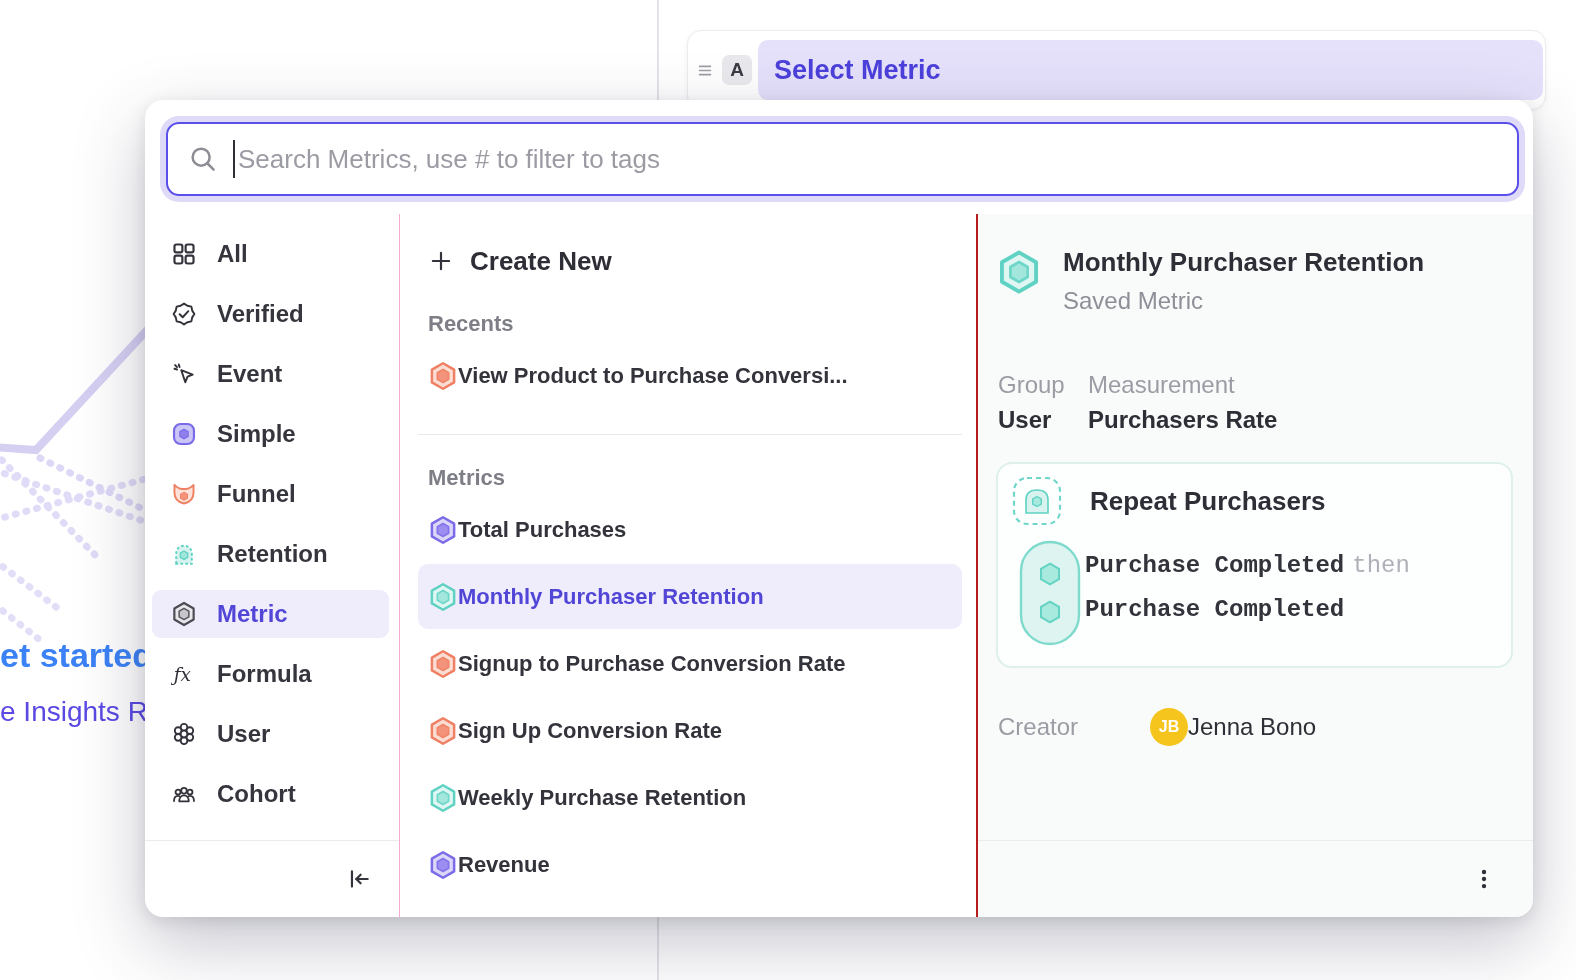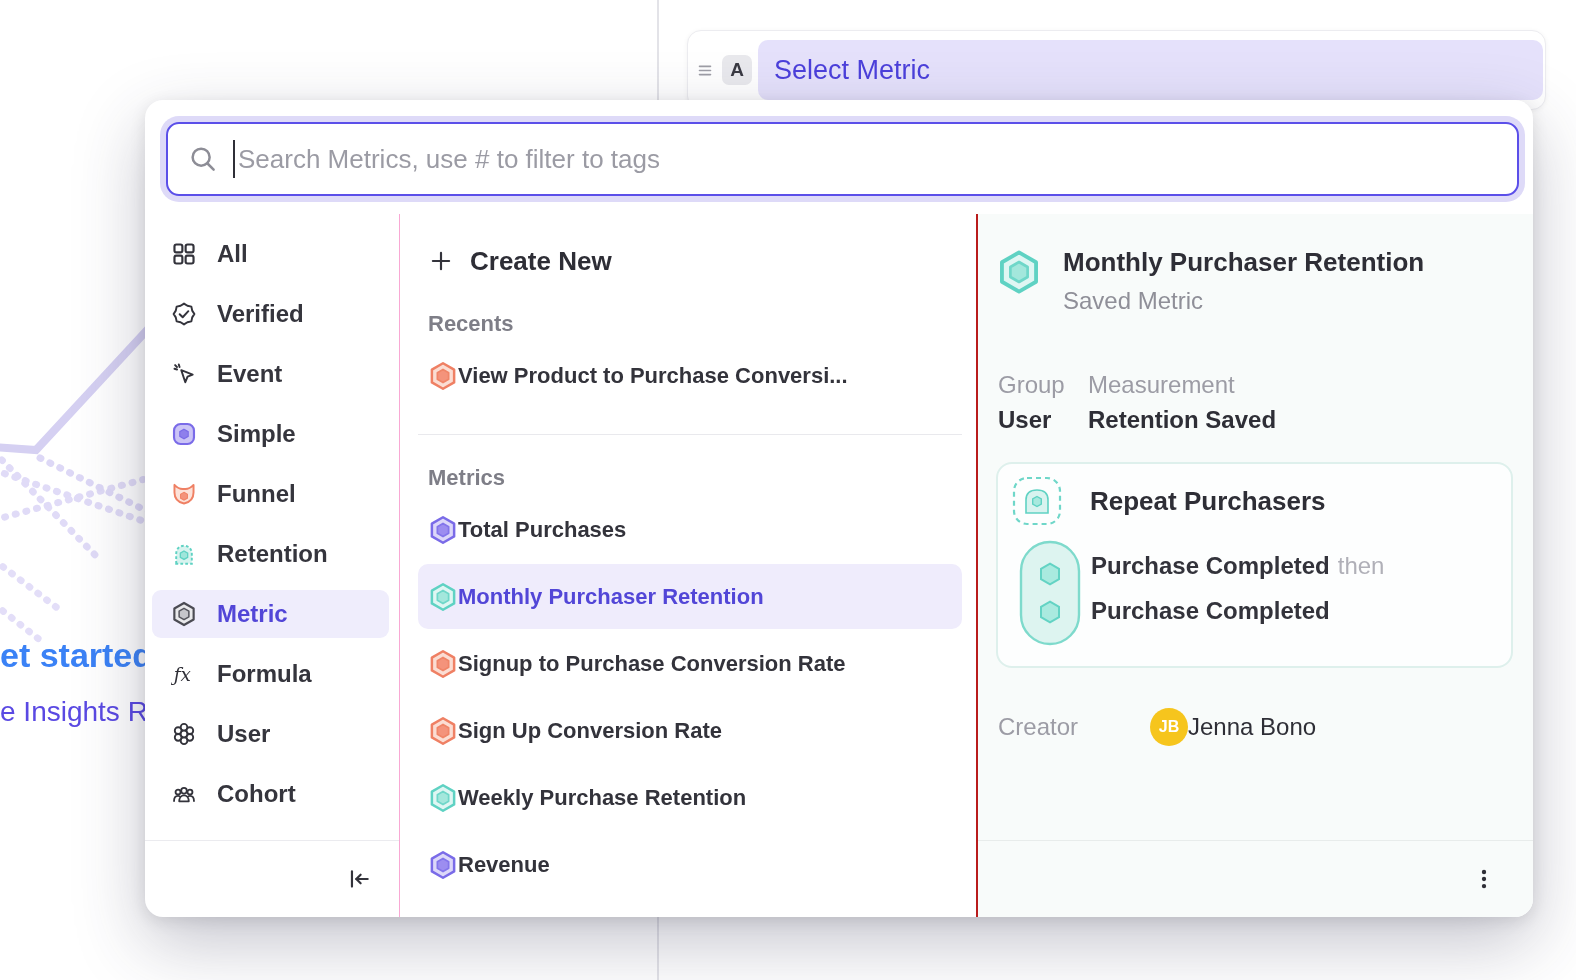--- a/index.html
+++ b/index.html
@@ -22,21 +22,21 @@
   }
   .drag-handle { width:22px; height:22px; flex:none; cursor:grab; }
   .step-badge {
     width:30px; height:30px; margin:0 6px; flex:none; background:#E9E9ED; border-radius:7px;
     display:flex; align-items:center; justify-content:center;
     font-size:19px; font-weight:700; color:#3A3A42; cursor:pointer;
   }
   .select-pill {
     flex:1; height:60px; margin-right:2px; background:#E5E1FB; border-radius:10px;
     display:flex; align-items:center; padding-left:16px;
-    color:#4C40DB; font-size:27px; font-weight:400; cursor:pointer;
+    color:#4C40DB; font-size:27px; font-weight:700; cursor:pointer;
   }
   
   .modal {
     position:absolute; left:145px; top:100px; width:1388px; height:817px; z-index:3;
     background:#fff; border-radius:18px; overflow:hidden;
     box-shadow:0 26px 70px rgba(45,45,80,.28), 0 4px 16px rgba(0,0,0,.10);
     display:flex; flex-direction:column;
   }
   .search-wrap { margin:16px 8px 0 15px; flex:none; }
   .search-box {
@@ -95,21 +95,21 @@
   .meta-col1 { width:90px; }
   .meta-label { font-size:24px; font-weight:500; color:#9C9CA5; }
   .meta-value { margin-top:7px; font-size:24px; font-weight:700; color:#2E2E36; }
   .def-card {
     margin-top:28px; background:#FDFEFE; border:2px solid #DEF0EC; border-radius:16px;
     padding:12px 14px 20px 14px;
   }
   .def-head { display:flex; align-items:center; gap:28px; }
   .repeat-icon { width:50px; height:50px; flex:none; }
   .def-title { font-size:26px; font-weight:700; color:#2E2E36; }
-  .def-body { display:flex; gap:10px; margin-top:14px; padding-left:7px; }
+  .def-body { display:flex; gap:4px; margin-top:14px; padding-left:7px;font-family:Liberation Mono, monospace; }
   .capsule { width:62px; height:106px; flex:none; }
   .steps { padding-top:12px; }
   .step-line { font-size:24px; font-weight:700; color:#33333B; }
   .step-line + .step-line { margin-top:17px; }
   .then { color:#B0B0B8; font-weight:400; margin-left:8px; }
   .creator-row { margin-top:40px; display:flex; align-items:center; padding-left:2px; }
   .creator-label { width:152px; font-size:24px; font-weight:500; color:#9C9CA5; }
   .avatar {
     width:38px; height:38px; border-radius:50%; flex:none;
     display:flex; align-items:center; justify-content:center;
@@ -380,21 +380,21 @@
         </div>
       </div>
 
       <div class="d-meta">
         <div class="meta-col1">
           <div class="meta-label">Group</div>
           <div class="meta-value">User</div>
         </div>
         <div>
           <div class="meta-label">Measurement</div>
-          <div class="meta-value">Retention Saved</div>
+          <div class="meta-value">Purchasers Rate</div>
         </div>
       </div>
 
       <div class="def-card">
         <div class="def-head">
           <span class="repeat-icon">
               <svg viewBox="0 0 50 50">
                 <rect x="2" y="2" width="46" height="46" rx="13" fill="none" stroke="#6FD7C9" stroke-width="2.2" stroke-dasharray="5 4"></rect>
                 <path d="M14 37 L14 24 C14 17.5 18 14 25 14 C32 14 36 17.5 36 24 L36 37 Z" fill="#D8F3EF" stroke="#5FD2C3" stroke-width="1.6"></path>
                 <path d="M25 20.5 L29.3 23 L29.3 28 L25 30.5 L20.7 28 L20.7 23 Z" fill="#A7E9DE" stroke="#5FD2C3" stroke-width="1.4"></path>

